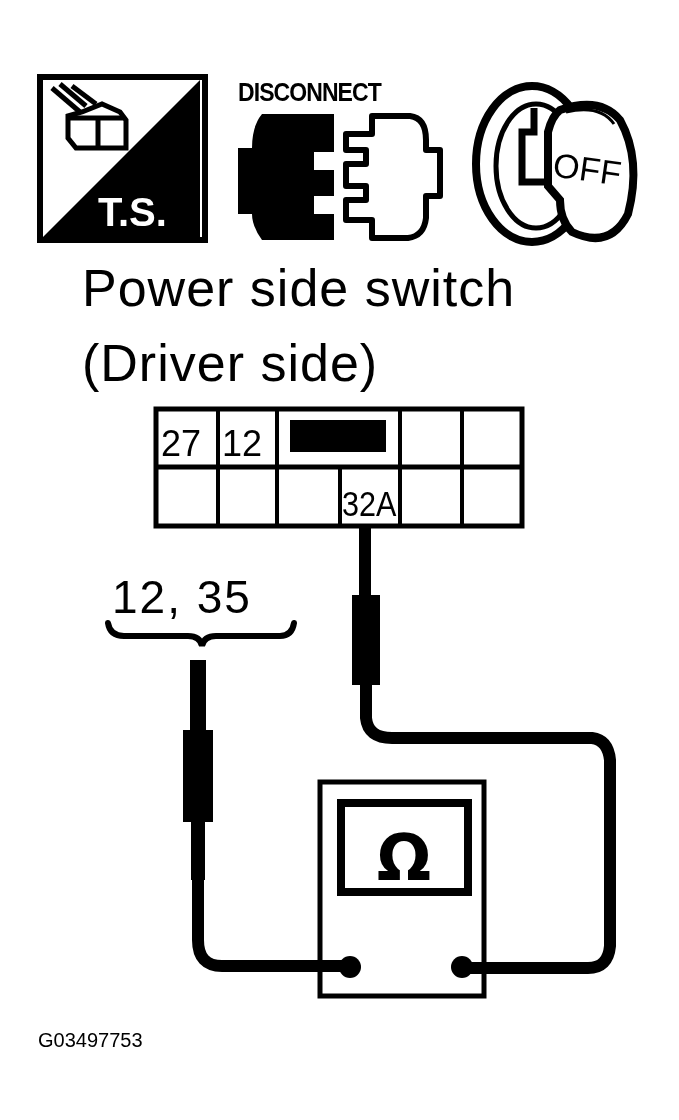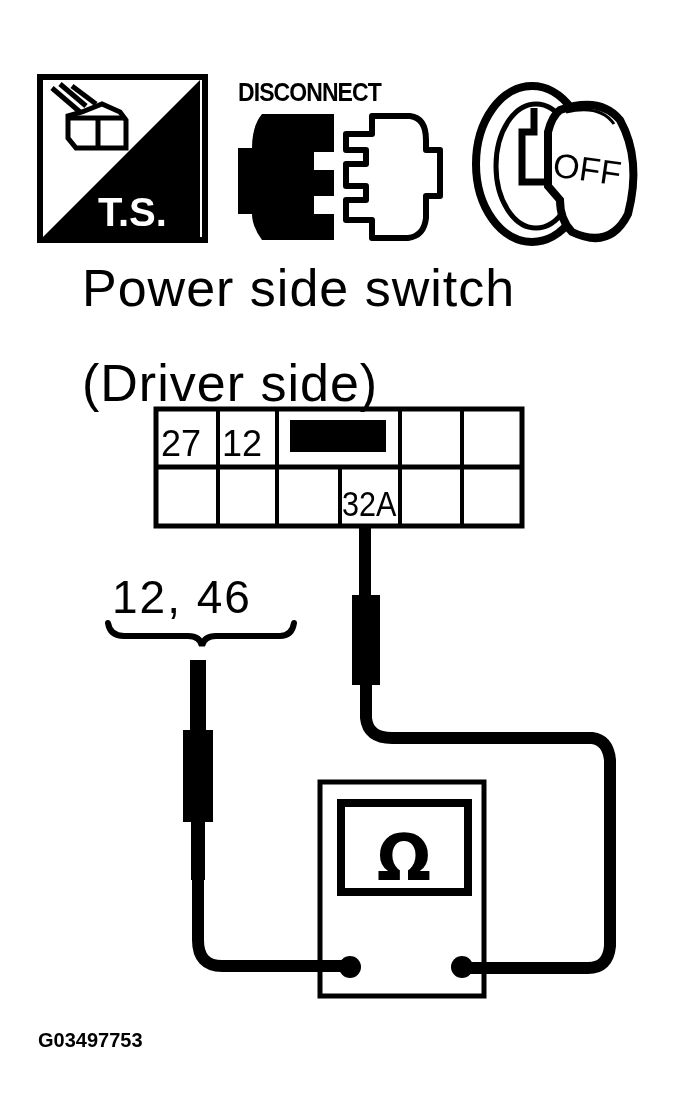--- a/index.html
+++ b/index.html
@@ -1,19 +1,19 @@
 <!DOCTYPE html>
 <html><head>
 <meta charset="utf-8">
 <style>
   html, body { margin: 0; padding: 0; background: #ffffff; }
   body { width: 679px; height: 1120px; position: relative; overflow: hidden; font-family: "Liberation Sans", sans-serif; color: #000; }
   svg { position: absolute; left: 0; top: 0; }
   .title-line { position: absolute; left: 82px; font-size: 52px; letter-spacing: 1px; line-height: 1; white-space: nowrap; }
-  .code { position: absolute; left: 38px; top: 1029px; font-size: 20px; font-family: "Liberation Sans", sans-serif; font-weight: bold; }
+  .code { position: absolute; left: 38px; top: 1029px; font-size: 20px; font-family: "Liberation Sans", sans-serif; }
   .disconnect-label { position: absolute; left: 238px; top: 78px; font-size: 25px; font-weight: bold; letter-spacing: -1px; transform: scaleX(0.92); transform-origin: left top; }
   .pin { font-family: "Liberation Sans", sans-serif; font-size: 36px; }
   .bracket-label { position: absolute; left: 112px; top: 570px; font-size: 46px; font-family: "Liberation Sans", sans-serif; letter-spacing: 2px; }
 </style>
 </head>
 <body>
 
 <svg width="679" height="1120" viewBox="0 0 679 1120">
 
   <g>
@@ -95,17 +95,17 @@
 
     <line x1="320" y1="966" x2="350" y2="966" stroke="#000" stroke-width="12"></line>
     <line x1="462" y1="968" x2="484" y2="968" stroke="#000" stroke-width="12"></line>
   </g>
   <text x="404" y="880" text-anchor="middle" font-family="DejaVu Sans, sans-serif" font-weight="bold" font-size="64">Ω</text>
 </svg>
 
 <div class="disconnect-label">DISCONNECT</div>
 
 <div class="title-line" style="top:262px;">Power side switch</div>
-<div class="title-line" style="top:337px;margin-top:20px;">(Driver side)</div>
+<div class="title-line" style="top:337px;">(Driver side)</div>
 
-<div class="bracket-label">12, 46</div>
+<div class="bracket-label">12, 35</div>
 
 <div class="code">G03497753</div>
 
 </body></html>

